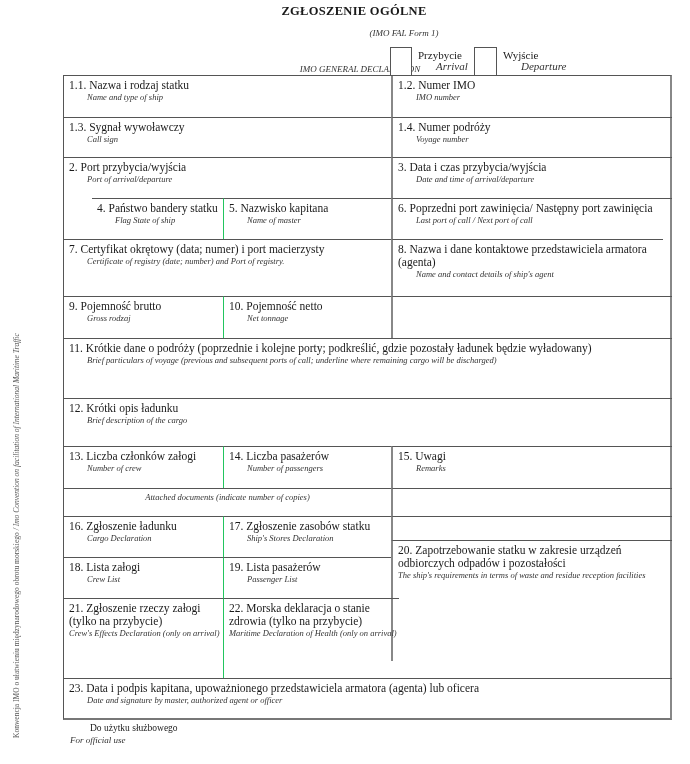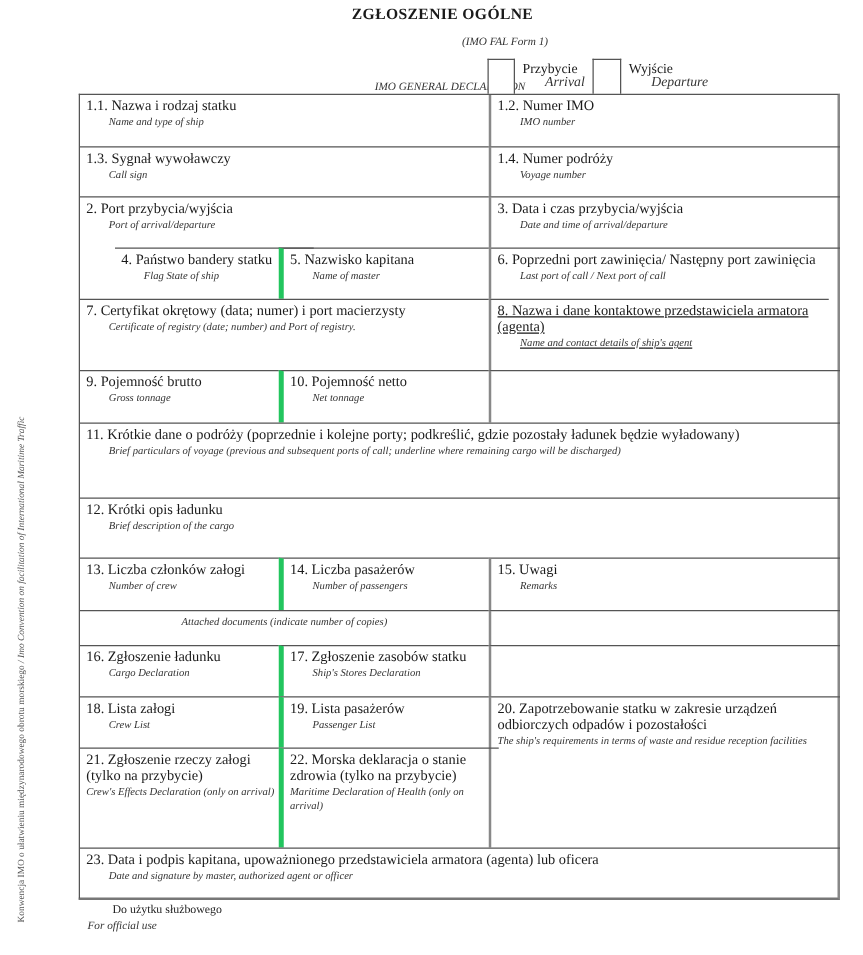--- a/index.html
+++ b/index.html
@@ -10,21 +10,21 @@
   .title { position: absolute; left: 0; width: 100%; top: 4px; font-size: 12.5px; font-weight: bold; letter-spacing: 0.3px; text-align: center; padding-left: 18px; }
   .subtitle { position: absolute; left: 0; width: 100%; top: 17px; font-size: 9px; font-style: italic; text-align: center; color: #333; padding-left: 30px; margin-top: 47px; }
   .subtitle2 { position: absolute; left: 0; width: 100%; top: 28px; font-size: 9px; font-style: italic; text-align: center; color: #333; padding-left: 30px; margin-left: 44px; }
 
   .checkbox { position: absolute; border: 1px solid #555; border-bottom: none; background: #fff; }
   .chk-label { position: absolute; font-size: 11px; line-height: 12px; }
   .chk-label .en { display: block; font-size: 11px; font-style: italic; color: #333; }
 
   .form { position: absolute; left: 63px; top: 75px; width: 609px; height: 645px; border: 1px solid #555; border-right: 2px solid #888; border-bottom: 2px solid #777; }
   .cell { position: absolute; border-top: 1px solid #555; padding: 3px 0 0 5px; }
-  .cell.vline { border-left: 4px solid #22c55e; }
+  .cell.vline { border-left: 1px solid #22c55e; }
   .cell.vline2 { border-left: 2px solid #888; }
   .cell.notop { border-top: none; }
   .pl { font-size: 11.5px; line-height: 13px; display: block; }
   .en { font-size: 8.5px; font-style: italic; line-height: 11px; color: #333; display: block; padding-left: 18px; }
   .en.np { padding-left: 0; }
   .center { text-align: center; padding-left: 0; }
   .center .en { padding-left: 0; }
 
   .footer-pl { position: absolute; left: 70px; top: 723px; font-size: 9.5px; margin-left: 20px; }
   .footer-en { position: absolute; left: 70px; top: 735px; font-size: 9px; font-style: italic; color: #333; }
@@ -91,28 +91,28 @@
   </div>
   <div class="cell vline2" style="left:327px; top:122px; width:281px; height:41px;">
     <span class="pl">6. Poprzedni port zawinięcia/ Następny port zawinięcia</span>
     <span class="en">Last port of call / Next port of call</span>
   </div>
 
   <div class="cell" style="left:0; top:163px; width:327px; height:57px;">
     <span class="pl">7. Certyfikat okrętowy (data; numer) i port macierzysty</span>
     <span class="en">Certificate of registry (date; number) and Port of registry.</span>
   </div>
-  <div class="cell vline2" style="left:327px; top:163px; width:272px; height:57px;text-decoration:underline;">
+  <div class="cell vline2" style="left:327px; top:163px; width:272px; height:57px;">
     <span class="pl">8. Nazwa i dane kontaktowe przedstawiciela armatora (agenta)</span>
     <span class="en">Name and contact details of ship's agent</span>
   </div>
 
   <div class="cell" style="left:0; top:220px; width:159px; height:42px;">
     <span class="pl">9. Pojemność brutto</span>
-    <span class="en">Gross tonnage</span>
+    <span class="en">Gross rodzaj</span>
   </div>
   <div class="cell vline" style="left:159px; top:220px; width:168px; height:42px;">
     <span class="pl">10. Pojemność netto</span>
     <span class="en">Net tonnage</span>
   </div>
   <div class="cell vline2" style="left:327px; top:220px; width:281px; height:42px;"></div>
 
   <div class="cell" style="left:0; top:262px; width:608px; height:60px;">
     <span class="pl">11. Krótkie dane o podróży (poprzednie i kolejne porty; podkreślić, gdzie pozostały ładunek będzie wyładowany)</span>
     <span class="en">Brief particulars of voyage (previous and subsequent ports of call; underline where remaining cargo will be discharged)</span>
@@ -152,21 +152,21 @@
   <div class="cell vline2" style="left:327px; top:440px; width:281px; height:41px;"></div>
 
   <div class="cell" style="left:0; top:481px; width:159px; height:41px;">
     <span class="pl">18. Lista załogi</span>
     <span class="en">Crew List</span>
   </div>
   <div class="cell vline" style="left:159px; top:481px; width:168px; height:41px;">
     <span class="pl">19. Lista pasażerów</span>
     <span class="en">Passenger List</span>
   </div>
-  <div class="cell vline2" style="left:327px; top:481px; width:281px; height:121px;">
+  <div class="cell vline2" style="left:327px; top:464px; width:281px; height:121px;">
     <span class="pl">20. Zapotrzebowanie statku w zakresie urządzeń odbiorczych odpadów i pozostałości</span>
     <span class="en np">The ship's requirements in terms of waste and residue reception facilities</span>
   </div>
 
   <div class="cell" style="left:0; top:522px; width:159px; height:80px;">
     <span class="pl">21. Zgłoszenie rzeczy załogi (tylko na przybycie)</span>
     <span class="en np">Crew's Effects Declaration (only on arrival)</span>
   </div>
   <div class="cell vline" style="left:159px; top:522px; width:176px; height:80px;">
     <span class="pl">22. Morska deklaracja o stanie zdrowia (tylko na przybycie)</span>

